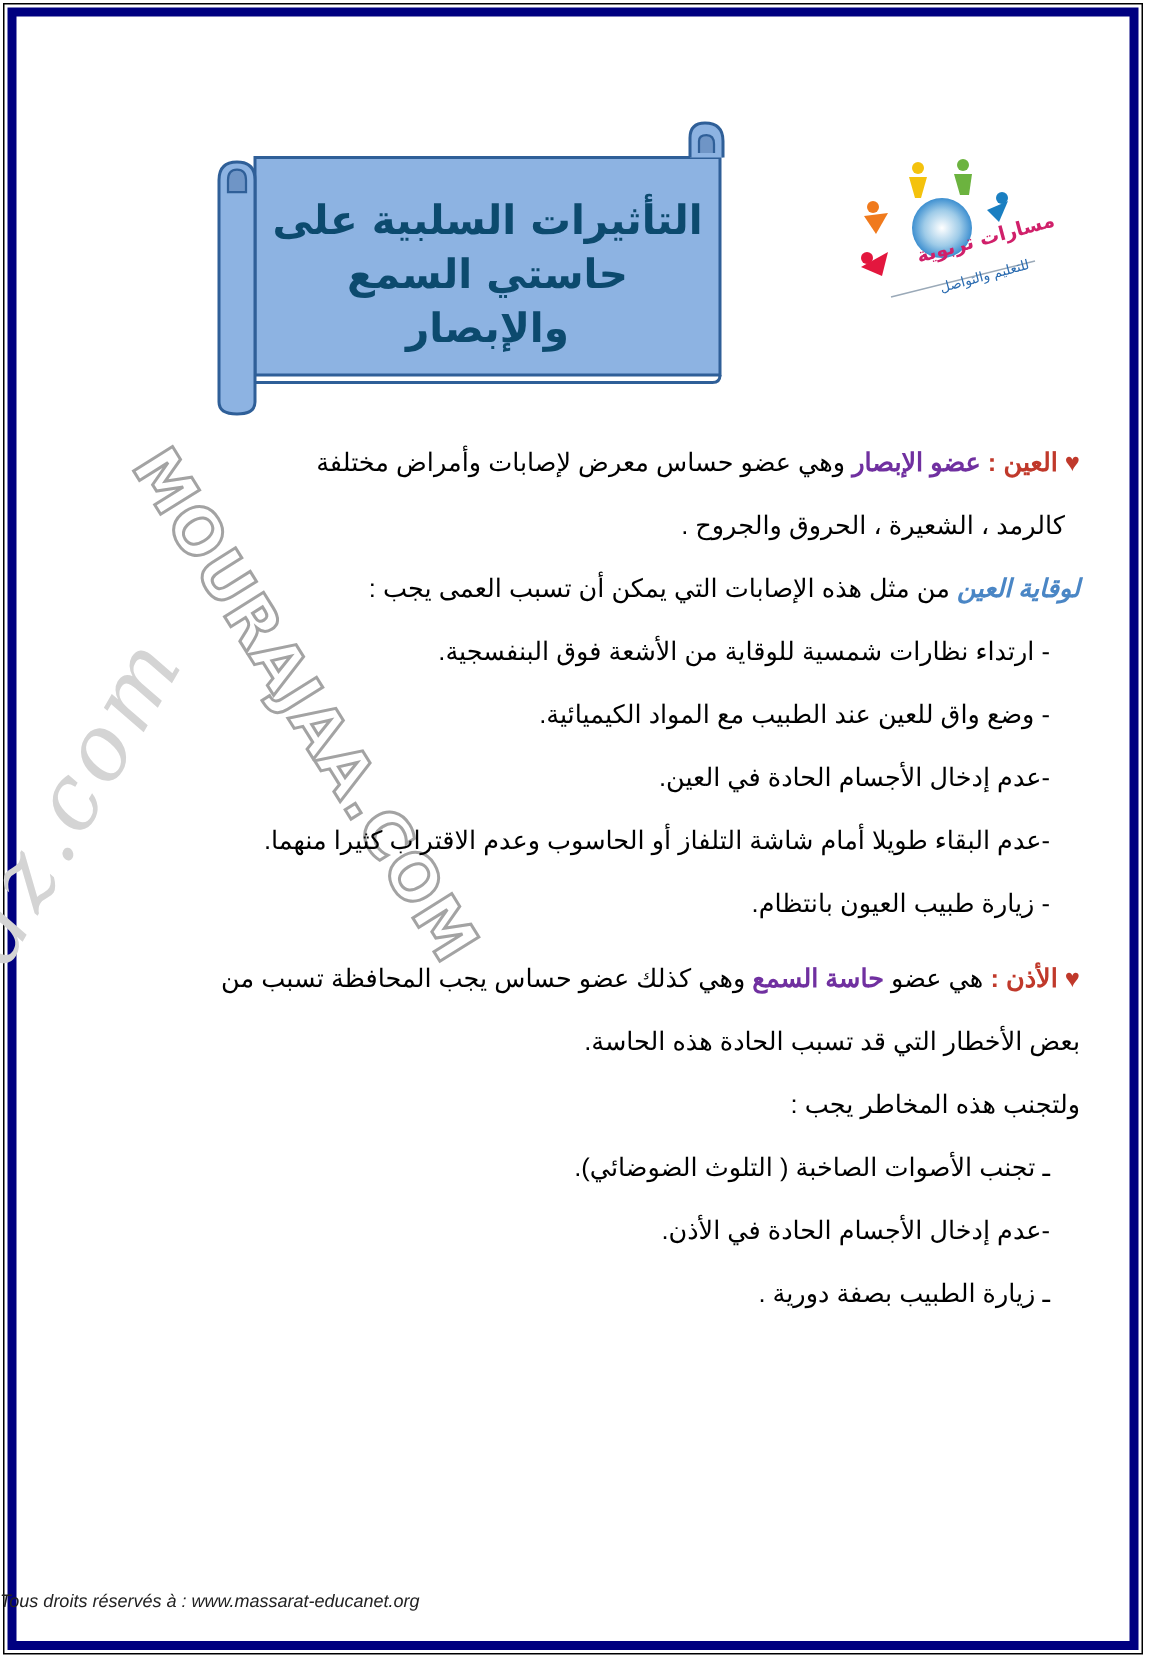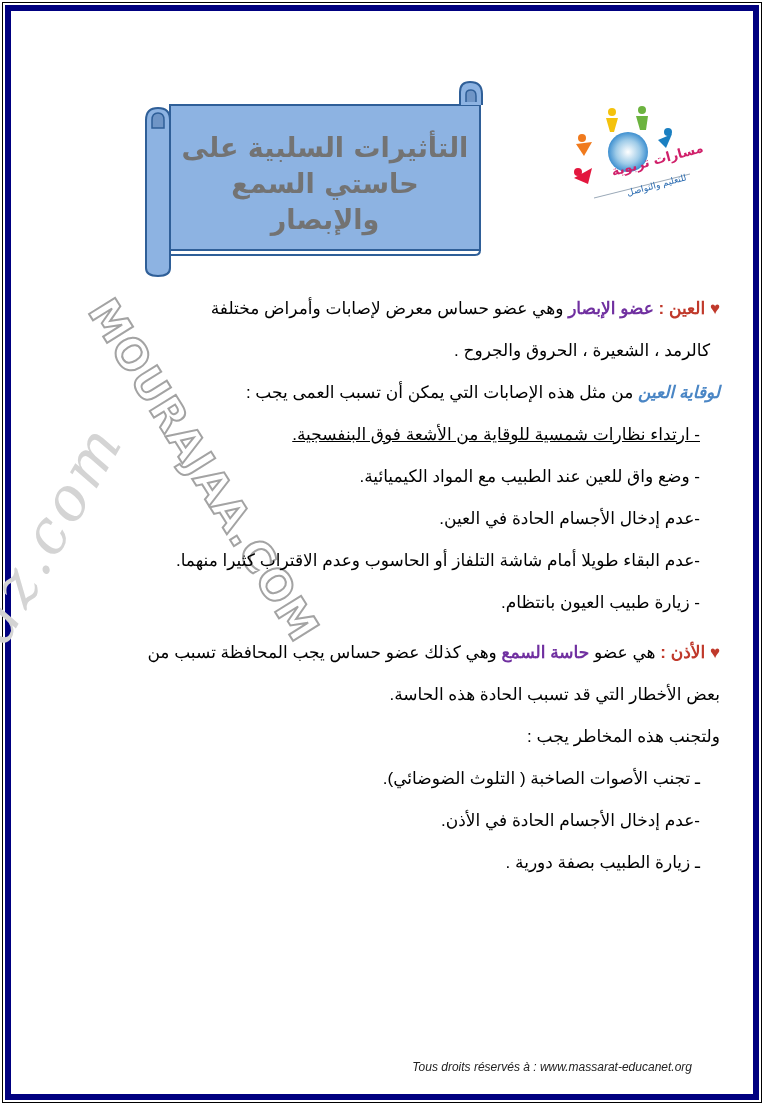--- a/index.html
+++ b/index.html
@@ -21,21 +21,21 @@
       border:1px solid #000; box-sizing:border-box; opacity:0.0;
     }
     
     .scroll {
       position:absolute; left:140px; top:80px; width:360px; height:200px;
     }
     .scroll svg { position:absolute; left:0; top:0; }
     .scroll-title {
       position:absolute; left:40px; top:50px; width:290px; text-align:center;
       direction:rtl; font-family:"DejaVu Sans", sans-serif; font-weight:bold;
-      font-size:27px; line-height:36px; color:#737373;
+      font-size:27px; line-height:36px; color:#0c4a6e;
     }
     
     .logo { position:absolute; left:570px; top:90px; width:130px; height:125px; }
     .logo svg { position:absolute; left:0; top:0; }
     .logo-text {
       position:absolute; left:40px; top:62px; font-size:13px; color:#d0206a;
       direction:rtl; transform:rotate(-15deg); font-weight:bold; white-space:nowrap;
     }
     .logo-sub {
       position:absolute; left:56px; top:90px; font-size:9px; color:#2a6bb0;
@@ -58,21 +58,21 @@
       -webkit-text-stroke:2px #9a9a9a; transform-origin:left top; transform:rotate(58deg);
       opacity:0.9; white-space:nowrap; pointer-events:none;
     }
     .wm-script {
       position:absolute; left:60px; top:360px; font-family:"DejaVu Serif", serif;
       font-style:italic; font-size:60px; color:#d4d4d4; transform-origin:left top;
       transform:rotate(-60deg) translate(-560px, 40px); white-space:nowrap; pointer-events:none;
       letter-spacing:4px;
     }
     .footer {
-      position:absolute; left:0; width:692px; top:1060px; text-align:right;
+      position:absolute; left:0; width:692px; top:1060px; text-align:left;
       font-family:"Liberation Sans", sans-serif; font-style:italic; font-size:12px; color:#222;
     }
   </style>
 </head>
 <body>
 
 <div class="border-outer"></div>
 <div class="border-navy"></div>
 <div class="border-inner"></div>
 
@@ -133,21 +133,21 @@
     <span class="red">:</span>
     <span class="purple">عضو الإبصار</span>
     <span>وهي عضو حساس معرض لإصابات وأمراض مختلفة</span>
   </div>
   <div class="line" style="top:47px; right:10px;">كالرمد ، الشعيرة ، الحروق والجروح .</div>
 
   <div class="line" style="top:89px;">
     <span class="blue">لوقاية العين</span>
     <span>من مثل هذه الإصابات التي يمكن أن تسبب العمى يجب :</span>
   </div>
-  <div class="line" style="top:131px; right:20px;text-decoration:underline;">- ارتداء نظارات شمسية للوقاية من الأشعة فوق البنفسجية.</div>
+  <div class="line" style="top:131px; right:20px;">- ارتداء نظارات شمسية للوقاية من الأشعة فوق البنفسجية.</div>
   <div class="line" style="top:173px; right:20px;">- وضع واق للعين عند الطبيب مع المواد الكيميائية.</div>
   <div class="line" style="top:215px; right:20px;margin-left:24px;">-عدم إدخال الأجسام الحادة في العين.</div>
   <div class="line" style="top:257px; right:20px;">-عدم البقاء طويلا أمام شاشة التلفاز أو الحاسوب وعدم الاقتراب كثيرا منهما.</div>
   <div class="line" style="top:299px; right:20px;text-align:right;">- زيارة طبيب العيون بانتظام.</div>
 
   <div class="line" style="top:349px;">
     <span class="heart">♥</span>
     <span class="red">الأذن</span>
     <span class="red">:</span>
     <span>هي عضو</span>

